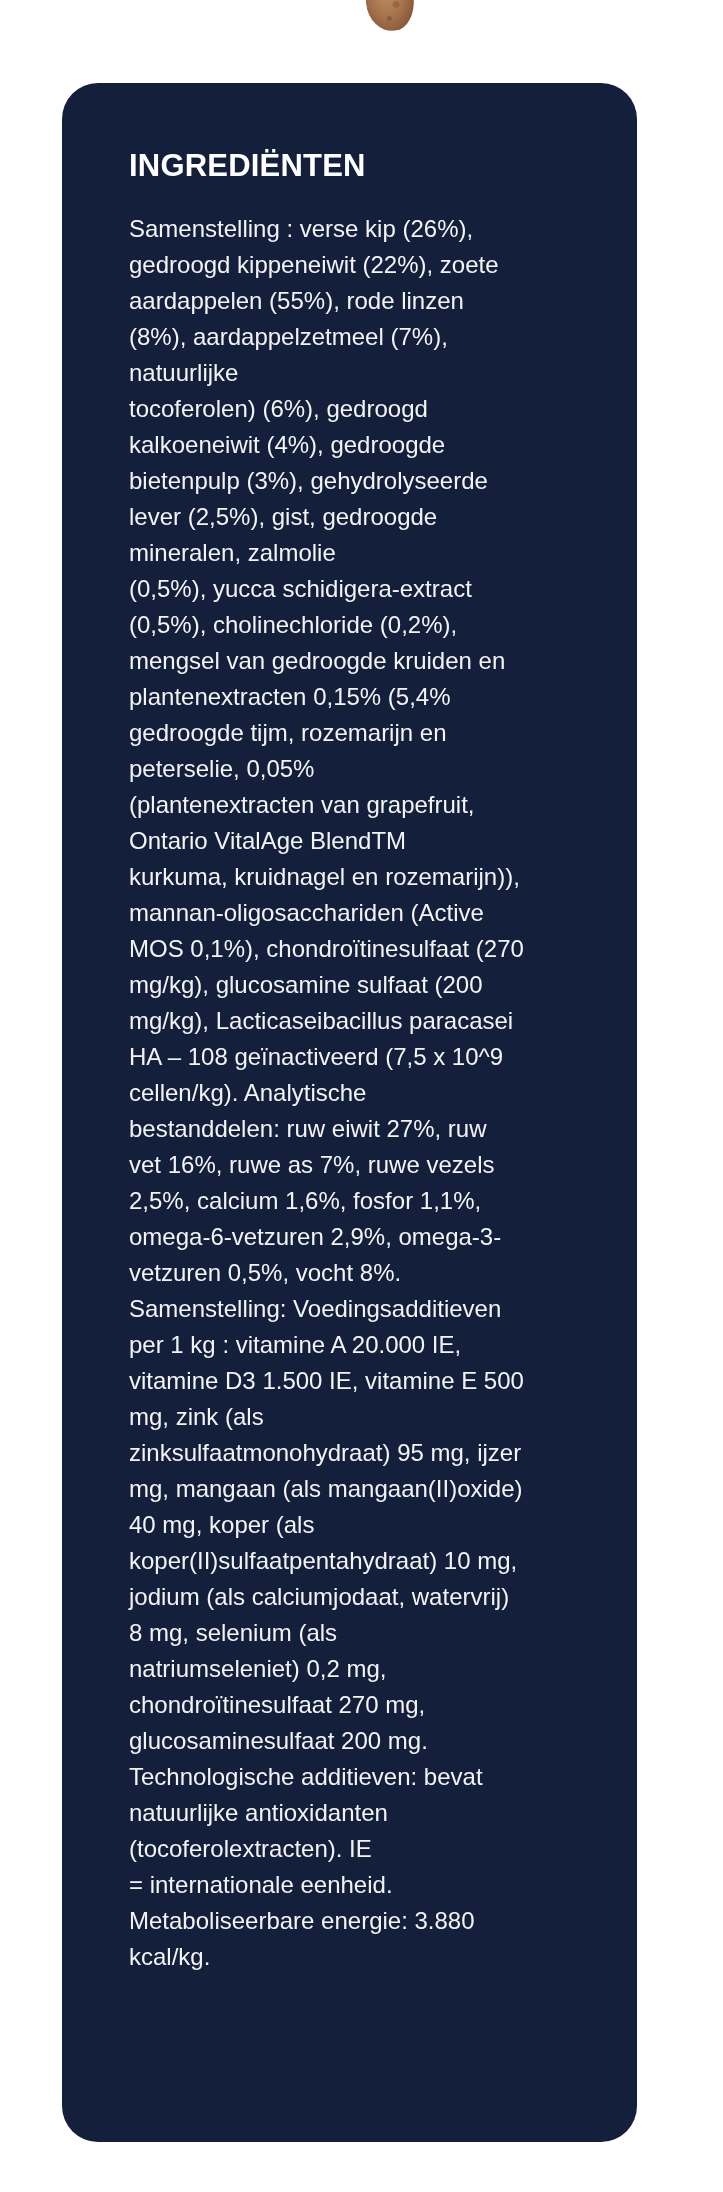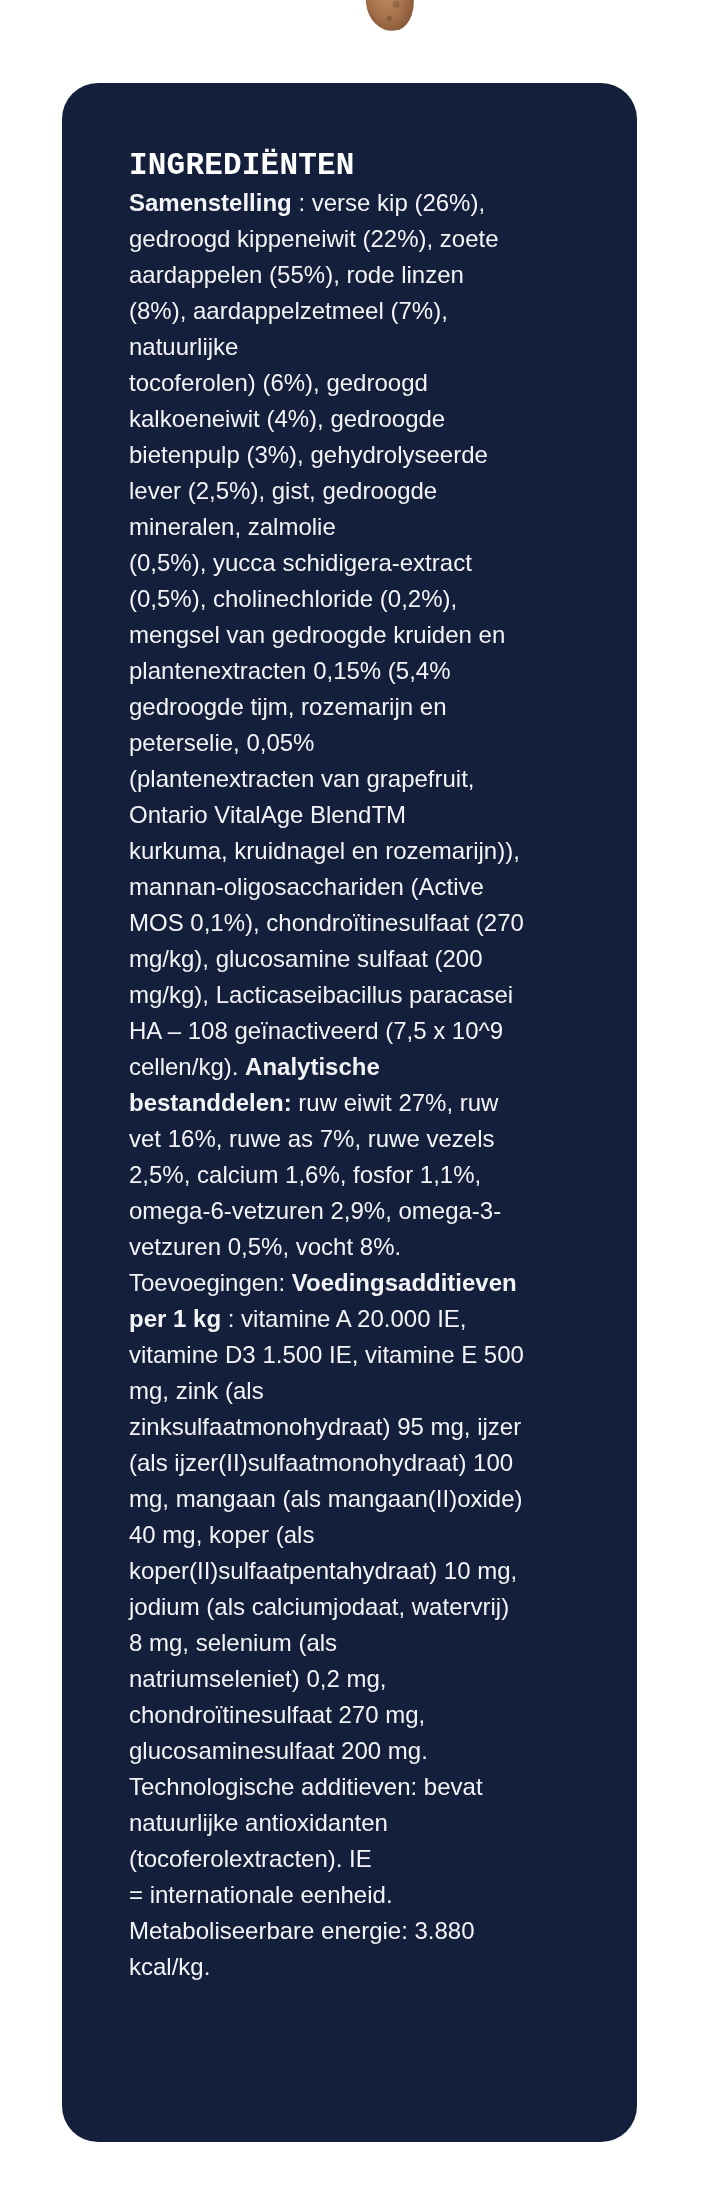--- a/index.html
+++ b/index.html
@@ -34,33 +34,33 @@
     background: var(--card-bg, #141f3b);
     padding: 64px 38px 0 67px;
     overflow: hidden;
   }
   .card h2 {
     font-size: 31px;
     line-height: 38px;
     font-weight: 700;
     letter-spacing: 0.2px;
     color: var(--heading-color, #ffffff);
-    font-family: Liberation Mono, monospace;
+    margin-bottom: 26px;
   }
   .ingredients {
     font-size: 24px;
     line-height: 36px;
     color: var(--text-color, #f3f4f6);
     font-weight: 400;
   }
   .ingredients .line {
     white-space: nowrap;
   }
   .ingredients .b {
-    font-weight: 700;
+    font-weight: 400;
     text-align: right;
   }
 </style>
 </head>
 <body>
 
 <div class="page">
   <div class="kibble" style="background: radial-gradient(circle at 30% 30%, rgba(0, 0, 0, 0.18) 0px, rgba(0, 0, 0, 0.18) 3px, transparent 4px), radial-gradient(circle at 62% 55%, rgba(0, 0, 0, 0.15) 0px, rgba(0, 0, 0, 0.15) 3px, transparent 4px), radial-gradient(circle at 45% 78%, rgba(0, 0, 0, 0.18) 0px, rgba(0, 0, 0, 0.18) 2px, transparent 3px), radial-gradient(at 45% 32%, rgb(192, 143, 102) 0%, rgb(165, 113, 75) 48%, rgb(124, 78, 48) 88%);"></div>
   <section class="card">
     <h2>INGREDIËNTEN</h2>
@@ -88,26 +88,25 @@
         <div class="line"><span>MOS 0,1%), chondroïtinesulfaat (270</span></div>
         <div class="line"><span>mg/kg), glucosamine sulfaat (200</span></div>
         <div class="line"><span>mg/kg), Lacticaseibacillus paracasei</span></div>
         <div class="line"><span>HA – 108 geïnactiveerd (7,5 x 10^9</span></div>
         <div class="line"><span>cellen/kg). </span><span class="b">Analytische</span></div>
         <div class="line"><span class="b">bestanddelen:</span><span> ruw eiwit 27%, ruw</span></div>
         <div class="line"><span>vet 16%, ruwe as 7%, ruwe vezels</span></div>
         <div class="line"><span>2,5%, calcium 1,6%, fosfor 1,1%,</span></div>
         <div class="line"><span>omega-6-vetzuren 2,9%, omega-3-</span></div>
         <div class="line"><span>vetzuren 0,5%, vocht 8%.</span></div>
-        <div class="line"><span>Toevoegingen: </span><span class="b">Voedingsadditieven</span></div>
+        <div class="line"><span>Samenstelling: </span><span class="b">Voedingsadditieven</span></div>
         <div class="line"><span class="b">per 1 kg</span><span> : vitamine A 20.000 IE,</span></div>
         <div class="line"><span>vitamine D3 1.500 IE, vitamine E 500</span></div>
         <div class="line"><span>mg, zink (als</span></div>
         <div class="line"><span>zinksulfaatmonohydraat) 95 mg, ijzer</span></div>
-        <div class="line"><span>(als ijzer(II)sulfaatmonohydraat) 100</span></div>
         <div class="line"><span>mg, mangaan (als mangaan(II)oxide)</span></div>
         <div class="line"><span>40 mg, koper (als</span></div>
         <div class="line"><span>koper(II)sulfaatpentahydraat) 10 mg,</span></div>
         <div class="line"><span>jodium (als calciumjodaat, watervrij)</span></div>
         <div class="line"><span>8 mg, selenium (als</span></div>
         <div class="line"><span>natriumseleniet) 0,2 mg,</span></div>
         <div class="line"><span>chondroïtinesulfaat 270 mg,</span></div>
         <div class="line"><span>glucosaminesulfaat 200 mg.</span></div>
         <div class="line"><span>Technologische additieven: bevat</span></div>
         <div class="line"><span>natuurlijke antioxidanten</span></div>

